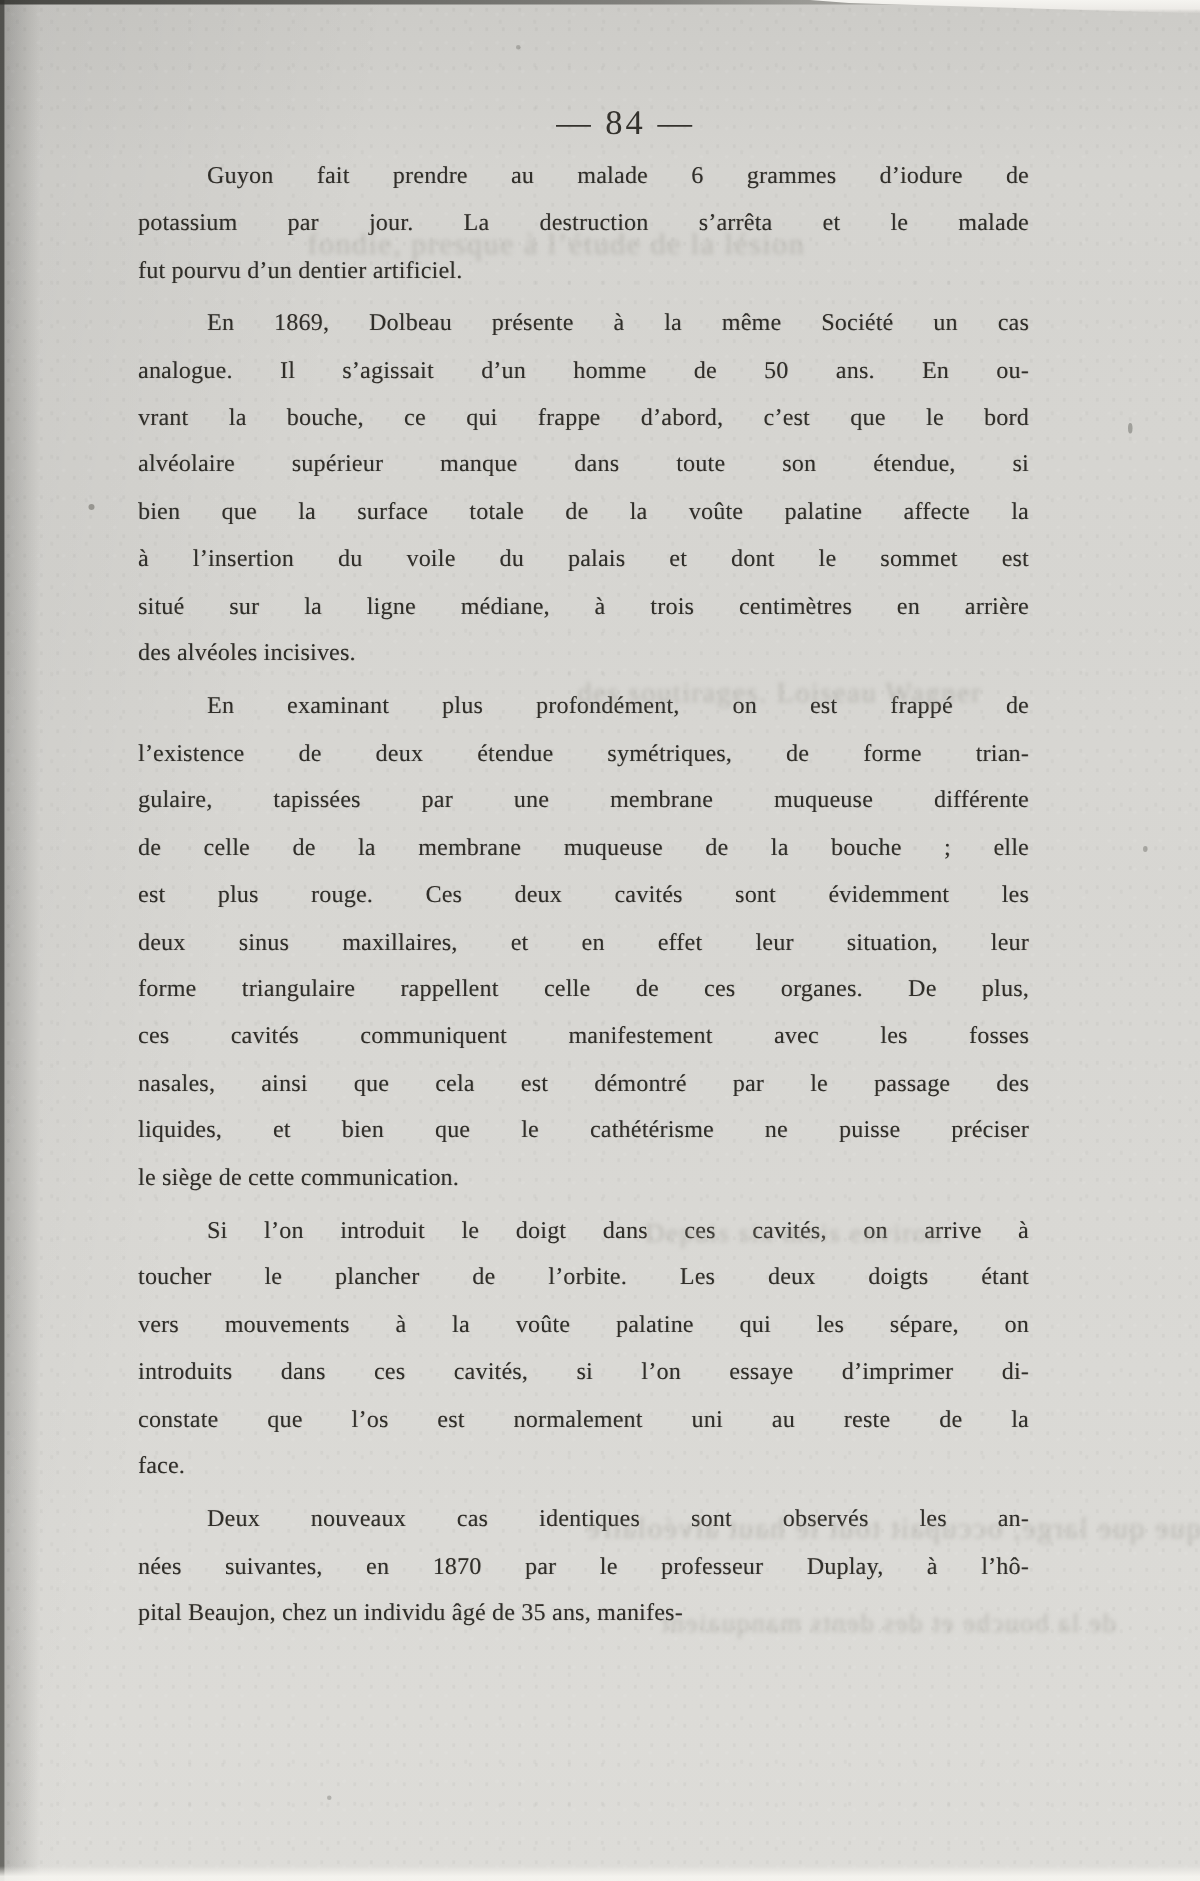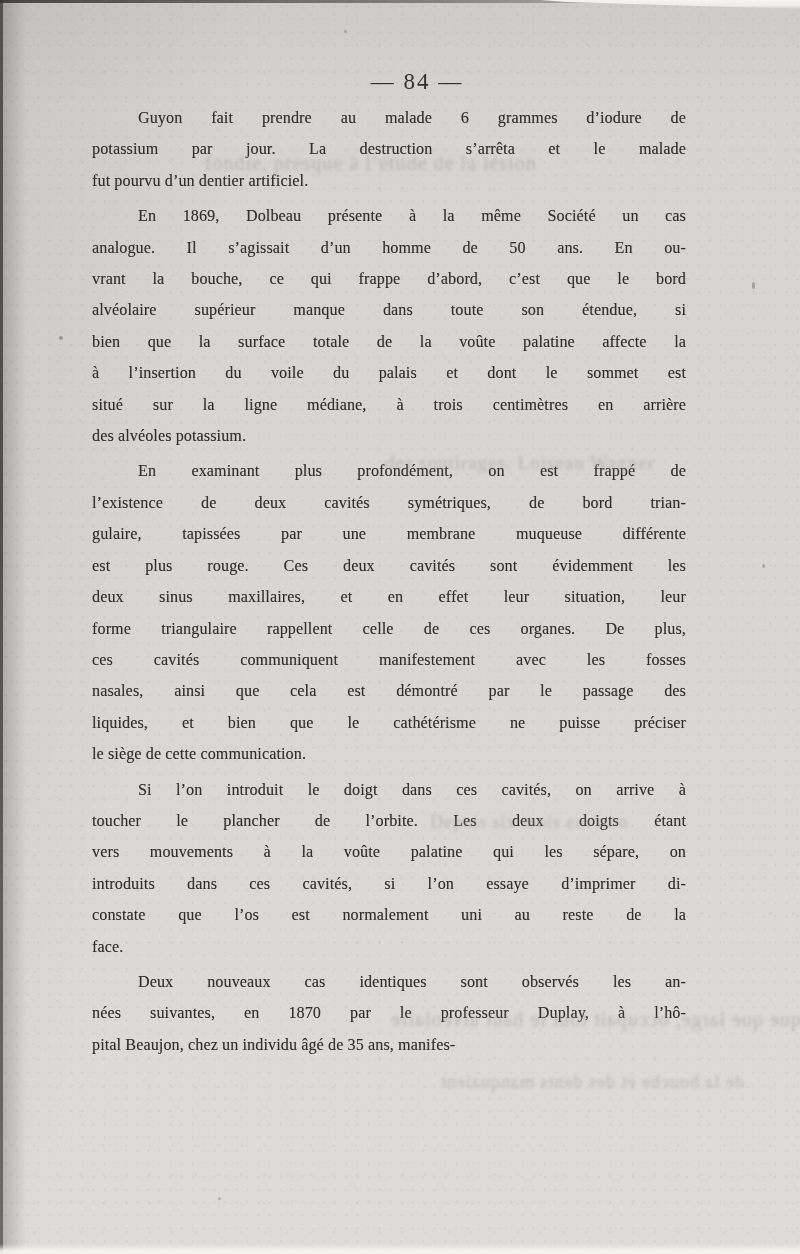--- a/index.html
+++ b/index.html
@@ -78,26 +78,27 @@
         <div class="line last">fut pourvu d’un dentier artificiel.</div>
       </div>
       <div class="para">
         <div class="line first">En 1869, Dolbeau présente à la même Société un cas</div>
         <div class="line">analogue. Il s’agissait d’un homme de 50 ans. En ou-</div>
         <div class="line">vrant la bouche, ce qui frappe d’abord, c’est que le bord</div>
         <div class="line">alvéolaire supérieur manque dans toute son étendue, si</div>
         <div class="line tight">bien que la surface totale de la voûte palatine affecte la</div>
         <div class="line">à l’insertion du voile du palais et dont le sommet est</div>
         <div class="line tight">situé sur la ligne médiane, à trois centimètres en arrière</div>
-        <div class="line last">des alvéoles potassium.</div>
+        <div class="line last">des alvéoles incisives.</div>
       </div>
       <div class="para">
         <div class="line first">En examinant plus profondément, on est frappé de</div>
-        <div class="line">l’existence de deux cavités symétriques, de bord trian-</div>
+        <div class="line">l’existence de deux étendue symétriques, de forme trian-</div>
         <div class="line">gulaire, tapissées par une membrane muqueuse différente</div>
+        <div class="line">de celle de la membrane muqueuse de la bouche ; elle</div>
         <div class="line">est plus rouge. Ces deux cavités sont évidemment les</div>
         <div class="line">deux sinus maxillaires, et en effet leur situation, leur</div>
         <div class="line tight">forme triangulaire rappellent celle de ces organes. De plus,</div>
         <div class="line">ces cavités communiquent manifestement avec les fosses</div>
         <div class="line">nasales, ainsi que cela est démontré par le passage des</div>
         <div class="line">liquides, et bien que le cathétérisme ne puisse préciser</div>
         <div class="line last">le siège de cette communication.</div>
       </div>
       <div class="para">
         <div class="line first">Si l’on introduit le doigt dans ces cavités, on arrive à</div>

